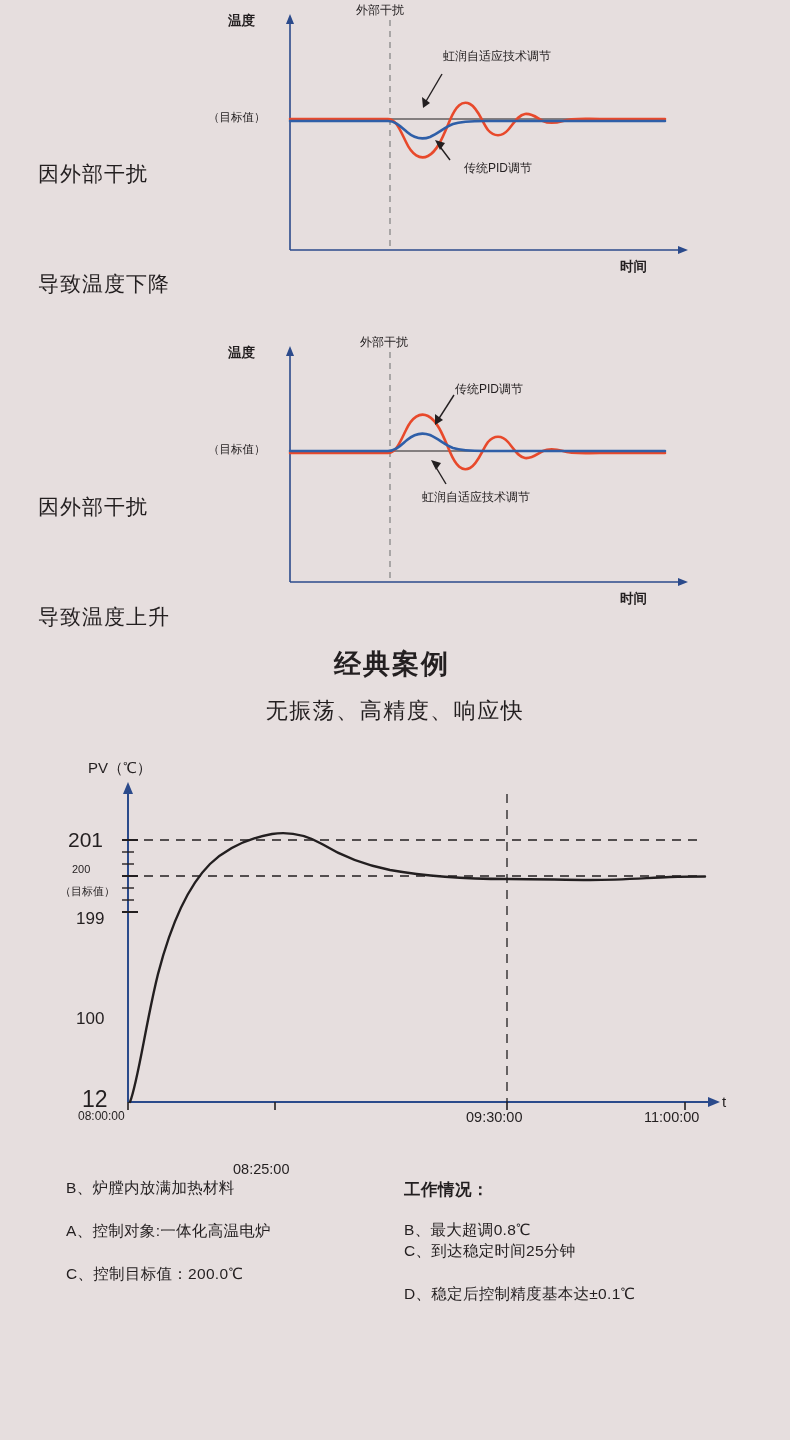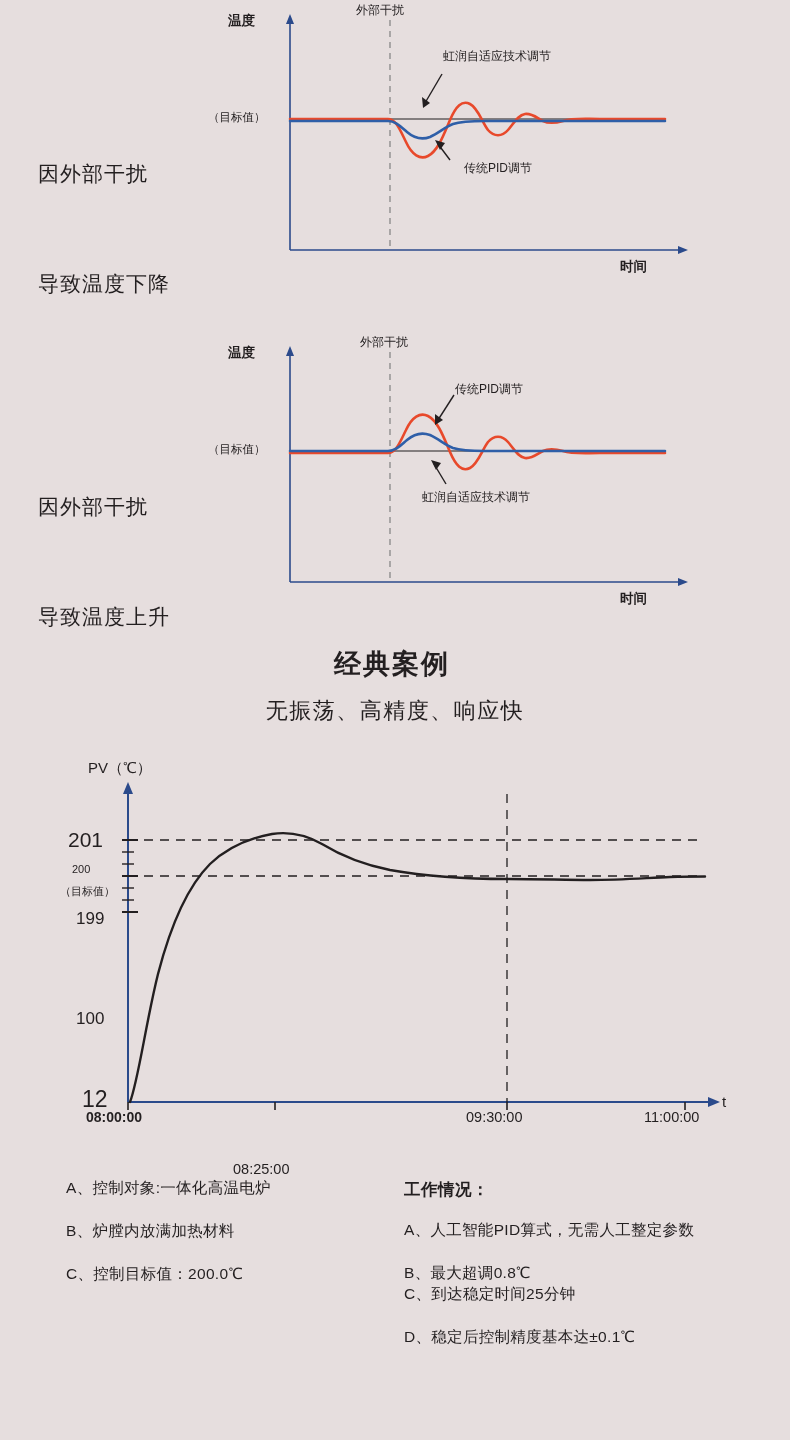--- a/index.html
+++ b/index.html
@@ -198,33 +198,32 @@
   </div>
 
   <div class="abs txt" style="left:88px; top:758px; font-size:15px;">PV（℃）</div>
   <div class="abs txt" style="left:68px; top:826px; font-size:21px;">201</div>
   <div class="abs txt" style="left:72px; top:862px; font-size:11px;">200</div>
   <div class="abs txt" style="left:60px; top:884px; font-size:11px;">（目标值）</div>
   <div class="abs txt" style="left:76px; top:908px; font-size:17px;">199</div>
   <div class="abs txt" style="left:76px; top:1008px; font-size:17px;">100</div>
   <div class="abs txt" style="left:82px; top:1084px; font-size:23px;">12</div>
 
-  <div class="abs txt" style="left:86px; top:1108px; font-size:14px;font-weight:bold;">08:00:00</div>
+  <div class="abs txt" style="left:78px; top:1108px; font-size:12px;">08:00:00</div>
   <div class="abs txt" style="left:233px; top:1160px; font-size:14.5px;">08:25:00</div>
   <div class="abs txt" style="left:466px; top:1108px; font-size:14.5px;">09:30:00</div>
   <div class="abs txt" style="left:644px; top:1108px; font-size:14.5px;">11:00:00</div>
   <div class="abs txt" style="left:722px; top:1092px; font-size:15px;">t</div>
 
   <div class="abs" style="left:66px; top:1178px; width:330px;">
+    <div class="cond-item txt" style="margin-bottom:22px;">B、炉膛内放满加热材料</div>
     <div class="cond-item txt" style="margin-bottom:22px;">A、控制对象:一体化高温电炉</div>
-    <div class="cond-item txt" style="margin-bottom:22px;">B、炉膛内放满加热材料</div>
     <div class="cond-item txt">C、控制目标值：200.0℃</div>
   </div>
 
   <div class="abs" style="left:404px; top:1178px; width:360px;">
     <div class="cond-head txt" style="margin-bottom:20px;">工作情况：</div>
-    <div class="cond-item txt" style="margin-bottom:22px;">A、人工智能PID算式，无需人工整定参数</div>
     <div class="cond-item txt" style="">B、最大超调0.8℃</div>
     <div class="cond-item txt" style="margin-bottom:22px;">C、到达稳定时间25分钟</div>
     <div class="cond-item txt">D、稳定后控制精度基本达±0.1℃</div>
   </div>
 
 </div>
 
 </body></html>

